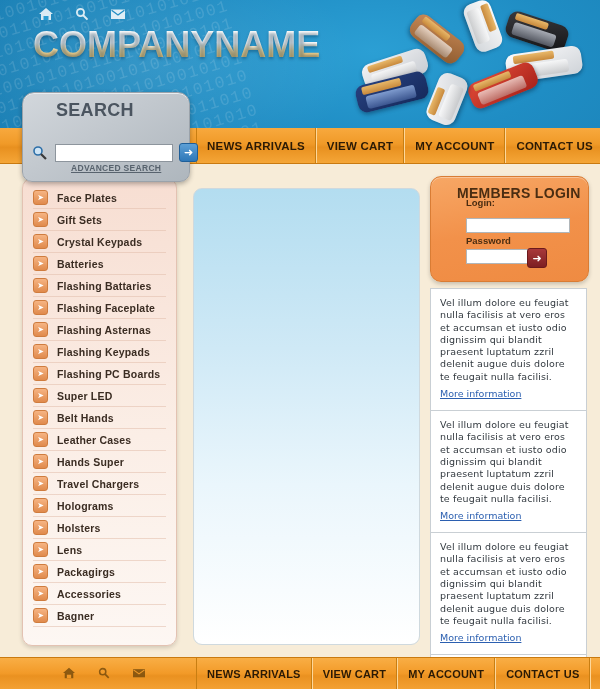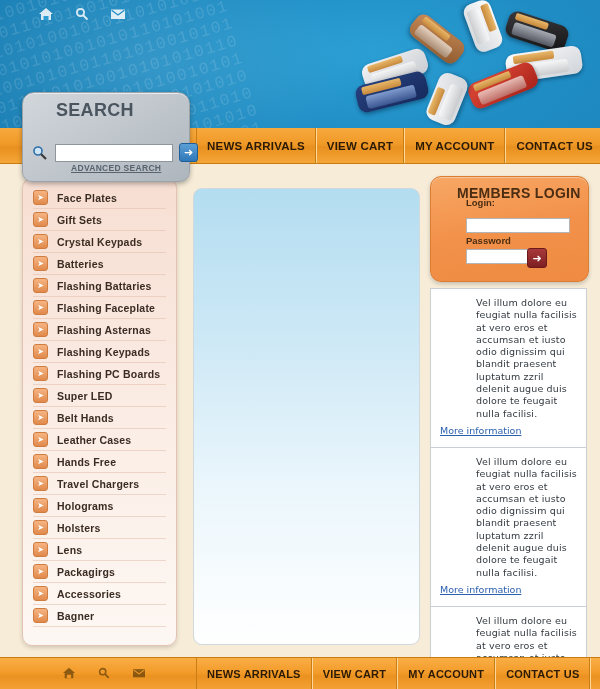--- a/index.html
+++ b/index.html
@@ -227,21 +227,20 @@
     background: #fff;
     border: 1px solid #c9cfd4;
     border-top: none;
     padding: 8px 9px 9px 9px;
   }
   .news-block:first-child { border-top: 1px solid #c9cfd4; }
   .news-text {
     font-size: 9.5px; color: #333a40; line-height: 12.3px;
     letter-spacing: .15px;
     font-family: "DejaVu Sans", sans-serif;
-    margin-left: 36px;
   }
   .news-link {
     display: inline-block; 
     font-size: 9.5px; color: #2b5fb0; text-decoration: underline;
     cursor: pointer;
     font-family: "DejaVu Sans", sans-serif;
   }
   .news-block.faded {
     border-radius: 0 0 10px 10px;
     padding-top: 16px; padding-bottom: 26px;
@@ -296,20 +295,21 @@
       <svg class="ic" viewBox="0 0 16 14">
         <circle cx="6.5" cy="5.5" r="3.6" fill="none" stroke="#ffffff" stroke-width="1.8" opacity=".9"></circle>
         <line x1="9.2" y1="8.3" x2="13.5" y2="12.6" stroke="#ffffff" stroke-width="2" opacity=".9"></line>
       </svg>
       <svg class="ic" viewBox="0 0 16 14">
         <rect x="1" y="2.5" width="14" height="9.5" fill="#ffffff" opacity=".92"></rect>
         <path d="M1.6 3.3 L8 8 L14.4 3.3" fill="none" stroke="#1f8dc4" stroke-width="1.3"></path>
       </svg>
     </div>
 
+    <div class="company-name">COMPANYNAME</div>
 
     <div class="phones">
       <div class="phone" style="left:12px; top:56px; width:66px; height:26px; transform:rotate(-18deg); background:linear-gradient(160deg,#f2f2f4,#c8ccd2);">
           <div class="scr"></div>
           <div class="kp"></div>
         </div>
       <div class="phone" style="left:6px; top:78px; width:72px; height:28px; transform:rotate(-14deg); background:linear-gradient(160deg,#27407e,#162a5c);">
           <div class="scr"></div>
           <div class="kp" style="background:linear-gradient(180deg,rgba(150,180,230,.8),rgba(80,110,170,.6));"></div>
         </div>
@@ -407,21 +407,21 @@
     <div class="cat-item">
       <span class="cat-arrow">➤</span>
       <span class="cat-label">Belt Hands</span>
     </div>
     <div class="cat-item">
       <span class="cat-arrow">➤</span>
       <span class="cat-label">Leather Cases</span>
     </div>
     <div class="cat-item">
       <span class="cat-arrow">➤</span>
-      <span class="cat-label">Hands Free</span>
+      <span class="cat-label">Hands Super</span>
     </div>
     <div class="cat-item">
       <span class="cat-arrow">➤</span>
       <span class="cat-label">Travel Chargers</span>
     </div>
     <div class="cat-item">
       <span class="cat-arrow">➤</span>
       <span class="cat-label">Holograms</span>
     </div>
     <div class="cat-item">

